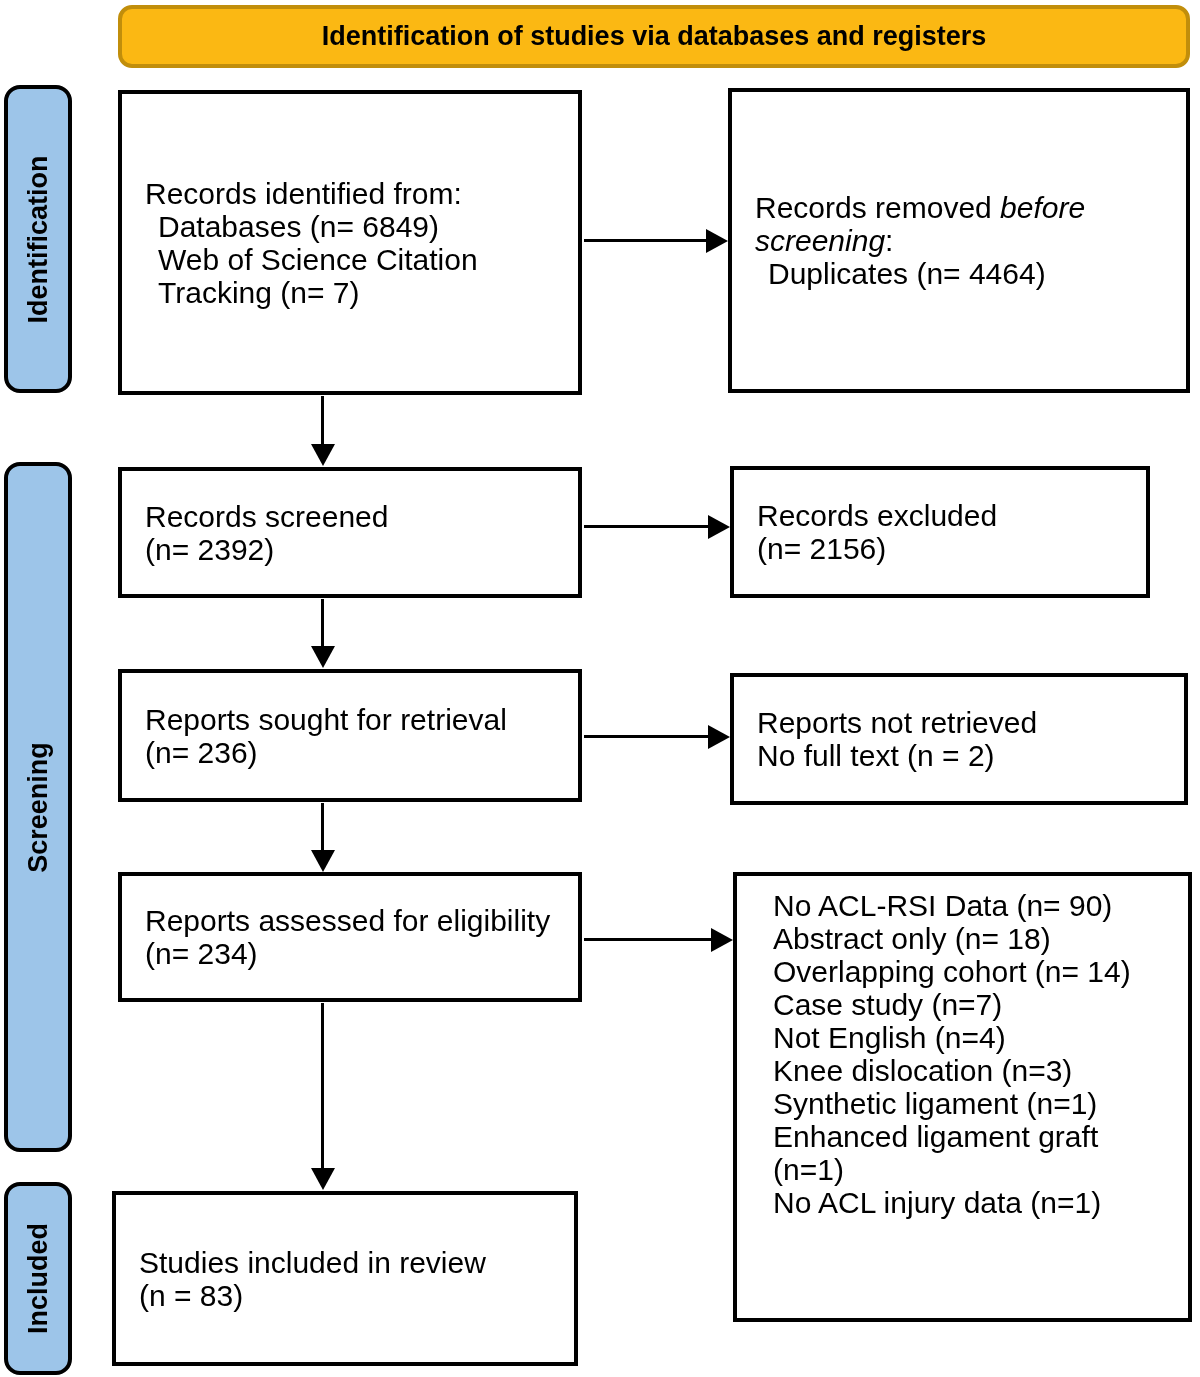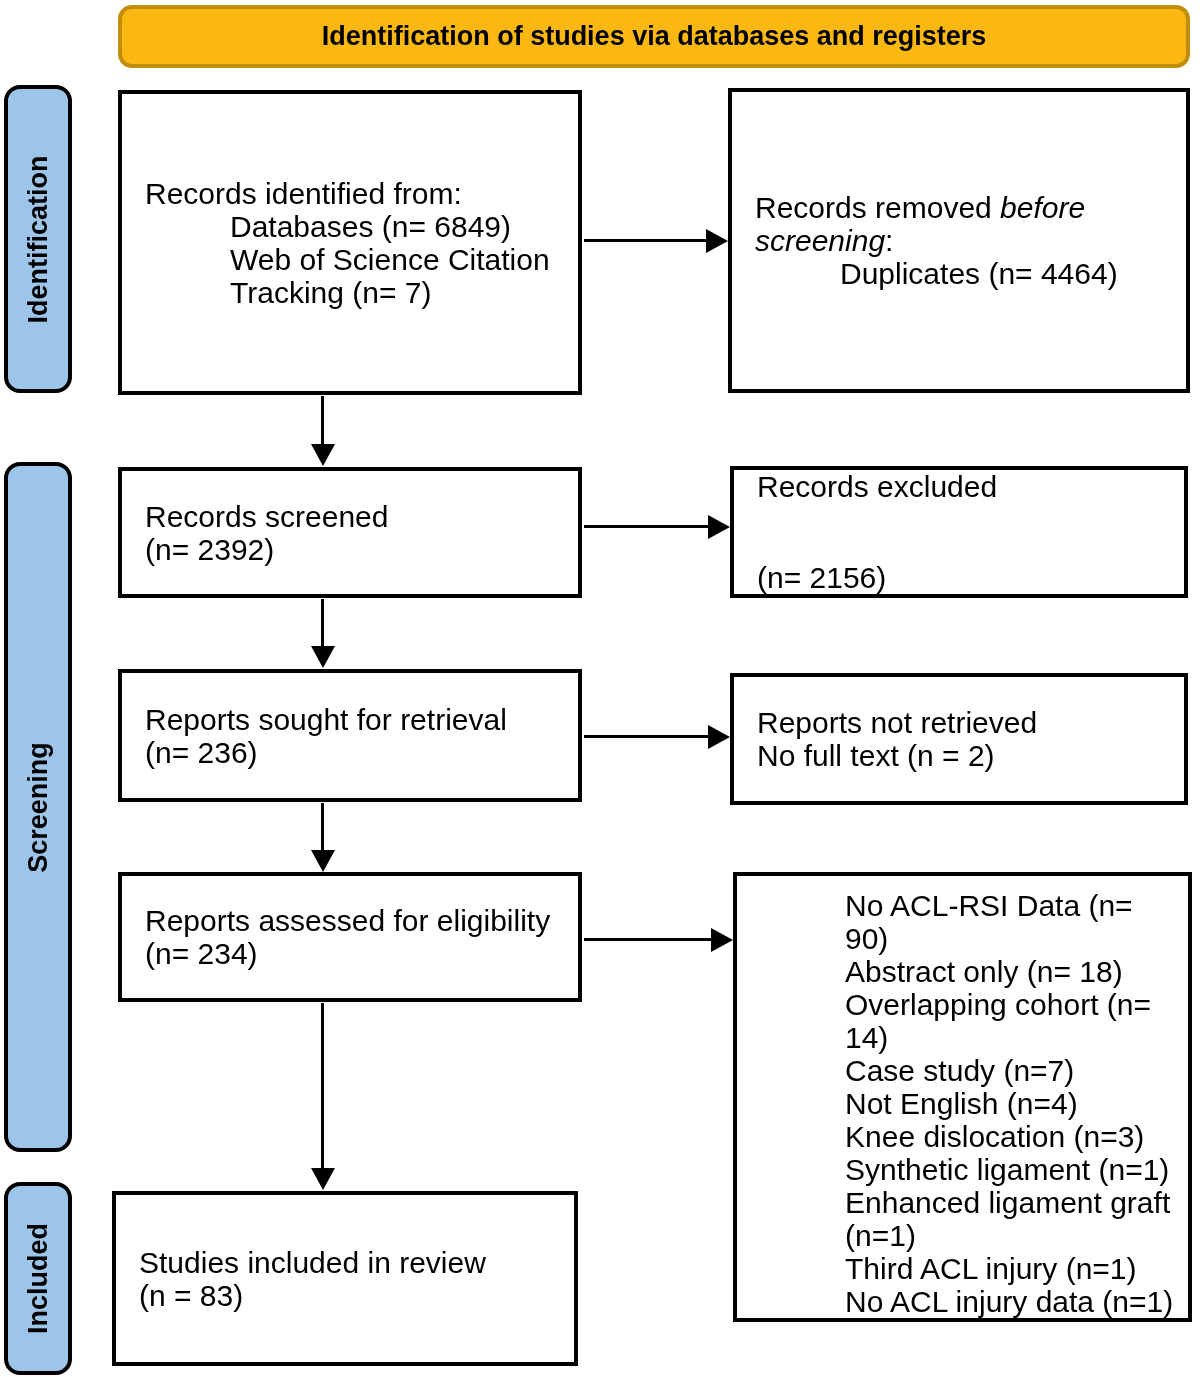--- a/index.html
+++ b/index.html
@@ -47,21 +47,21 @@
   .box {
     position: absolute;
     background: #ffffff;
     border: 4px solid var(--box-border, #000000);
     box-sizing: border-box;
     display: flex; flex-direction: column; justify-content: center;
     font-size: 30px; line-height: 33px;
   }
   .box.top-align { justify-content: flex-start; padding-top: 13px; }
   .box .line { padding-left: 23px; padding-right: 8px; }
-  .box .line.indent-1 { padding-left: 108px; }
+  .box .line.indent-1 { padding-left: 36px; }
   .it { font-style: italic; text-align: right; }
 
   
   .arrow-h {
     position: absolute;
     height: 3px;
     background: var(--arrow-color, #000000);
   }
   .arrow-h::after {
     content: "";
@@ -119,21 +119,21 @@
       <div class="line"><span>Records removed </span><span class="it">before</span></div>
       <div class="line"><span class="it">screening</span><span>:</span></div>
       <div class="line indent-1"><span>Duplicates (n= 4464)</span></div>
     </div>
 
   <div class="box" style="left:118px; top:467px; width:464px; height:131px;">
       <div class="line"><span>Records screened</span></div>
       <div class="line"><span>(n= 2392)</span></div>
     </div>
 
-  <div class="box" style="left:730px; top:466px; width:458px; height:132px;justify-content:space-between;">
+  <div class="box" style="left:730px; top:466px; width:420px; height:132px;">
       <div class="line"><span>Records excluded</span></div>
       <div class="line"><span>(n= 2156)</span></div>
     </div>
 
   <div class="box" style="left:118px; top:669px; width:464px; height:133px;">
       <div class="line"><span>Reports sought for retrieval</span></div>
       <div class="line"><span>(n= 236)</span></div>
     </div>
 
   <div class="box" style="left:730px; top:673px; width:458px; height:132px;">
@@ -149,21 +149,20 @@
   <div class="box top-align" style="left:733px; top:872px; width:459px; height:450px;">
       <div class="line indent-1"><span>No ACL-RSI Data (n= 90)</span></div>
       <div class="line indent-1"><span>Abstract only (n= 18)</span></div>
       <div class="line indent-1"><span>Overlapping cohort (n= 14)</span></div>
       <div class="line indent-1"><span>Case study (n=7)</span></div>
       <div class="line indent-1"><span>Not English (n=4)</span></div>
       <div class="line indent-1"><span>Knee dislocation (n=3)</span></div>
       <div class="line indent-1"><span>Synthetic ligament (n=1)</span></div>
       <div class="line indent-1"><span>Enhanced ligament graft</span></div>
       <div class="line indent-1"><span>(n=1)</span></div>
-      <div class="line indent-1"><span>Third ACL injury (n=1)</span></div>
       <div class="line indent-1"><span>No ACL injury data (n=1)</span></div>
     </div>
 
   <div class="box" style="left:112px; top:1191px; width:466px; height:175px;">
       <div class="line"><span>Studies included in review</span></div>
       <div class="line"><span>(n = 83)</span></div>
     </div>
 
   <div class="arrow-h" style="left:584px; top:239px; width:122px;"></div>
   <div class="arrow-v" style="left:321px; top:396px; height:48px;"></div>

